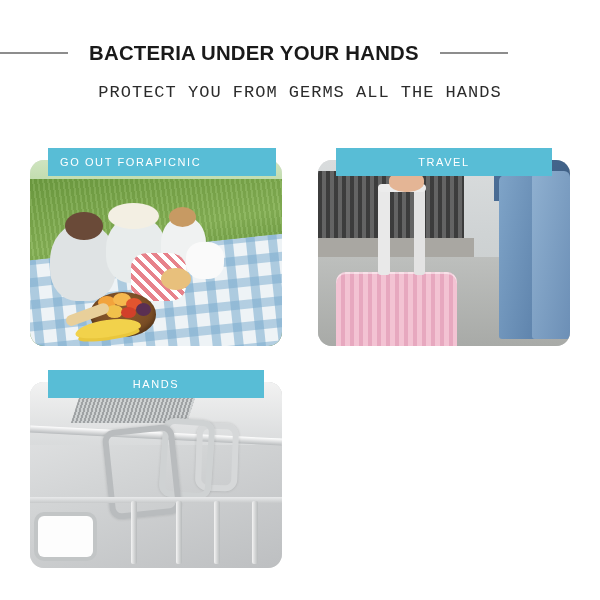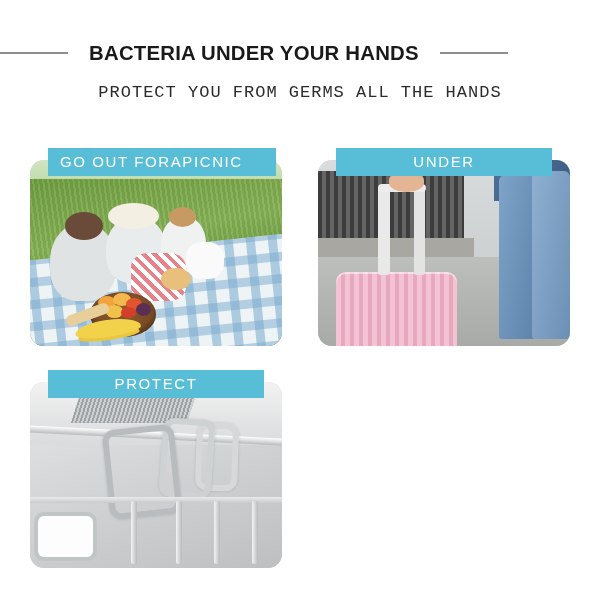--- a/index.html
+++ b/index.html
@@ -103,21 +103,21 @@
     width: 216px;
     height: 28px;
     background: #58bdd6;
     display: flex;
     align-items: center;
     justify-content: center;
     z-index: 5;
   }
   .banner-text {
     font-family: "Liberation Sans", sans-serif;
-    font-size: 15px;
+    font-size: 11px;
     letter-spacing: 1.6px;
     color: #ffffff;
     white-space: nowrap;
     line-height: 28px;
   }
   .banner.left-align { justify-content: flex-start; padding-left: 12px; }
 
   
   .sc { position:absolute; left:0; top:0; width:100%; height:100%; }
   .pic-sky   { position:absolute; left:0; top:0; width:100%; height:16%;
@@ -294,21 +294,21 @@
           <div class="t-leg-l"></div>
           <div class="t-leg-r"></div>
           <div class="t-case"></div>
           <div class="t-handle-l"></div>
           <div class="t-handle-r"></div>
           <div class="t-handle-t"></div>
           <div class="t-hand"></div>
         </div>
       </div>
       <div class="banner">
-        <span class="banner-text">UNDER</span>
+        <span class="banner-text">TRAVEL</span>
       </div>
     </div>
 
     <div class="card c2">
       <div class="photo">
         <div class="sc">
           <div class="s-bg"></div>
           <div class="s-ceil"></div>
           <div class="s-vent"></div>
           <div class="s-rail"></div>
@@ -317,19 +317,19 @@
           <div class="s-strap s-st1"></div>
           <div class="s-floorline"></div>
           <div class="s-pole s-p1"></div>
           <div class="s-pole s-p2"></div>
           <div class="s-pole s-p3"></div>
           <div class="s-pole s-p4"></div>
           <div class="s-win1"></div>
         </div>
       </div>
       <div class="banner">
-        <span class="banner-text">PROTECT</span>
+        <span class="banner-text">HANDS</span>
       </div>
     </div>
 
 
   </div>
 </div>
 
 </body></html>

